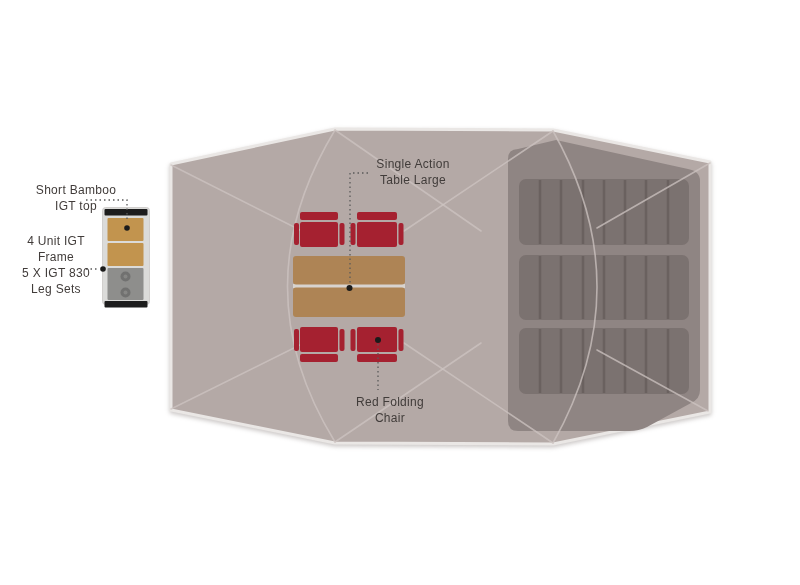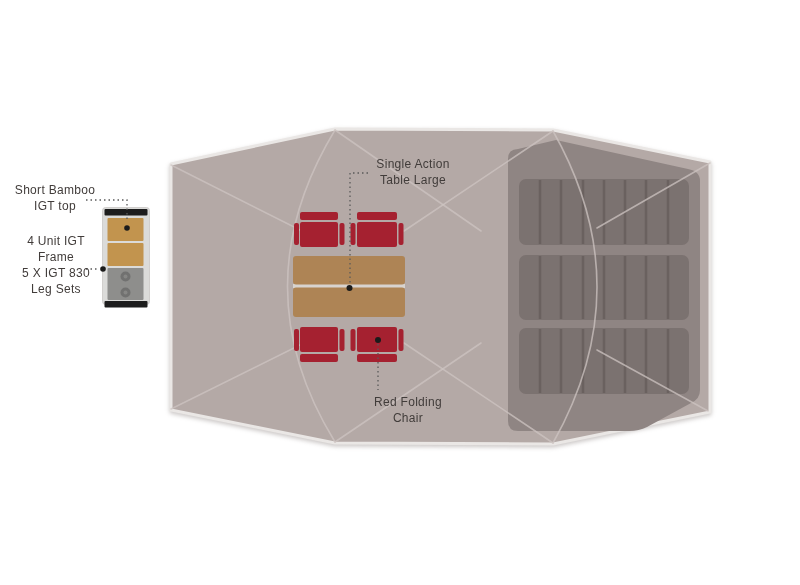--- a/index.html
+++ b/index.html
@@ -37,22 +37,22 @@
     position:absolute;
     font-weight:normal;
     font-size:12px;
     line-height:16px;
     letter-spacing:.3px;
     color:var(--text);
     text-align:center;
     white-space:pre-line;
   }
   #label-table{left:338px;top:156px;width:150px;}
-  #label-chair{left:333px;top:394px;width:150px;}
-  #label-bamboo{left:0px;top:182px;width:110px;}
+  #label-chair{left:315px;top:394px;width:150px;}
+  #label-bamboo{left:0px;top:182px;width:110px;padding-left:21px;}
   #label-frame{left:0px;top:233px;width:112px;}
 </style>
 </head>
 <body>
 
 <div id="canvas">
 
   <svg id="scene" width="800" height="585" viewBox="0 0 800 585">
 
     <polygon class="tent-fill" points="171,164 335,129 553,130 710,162 710,412 553,444 335,443 171,410"></polygon>

